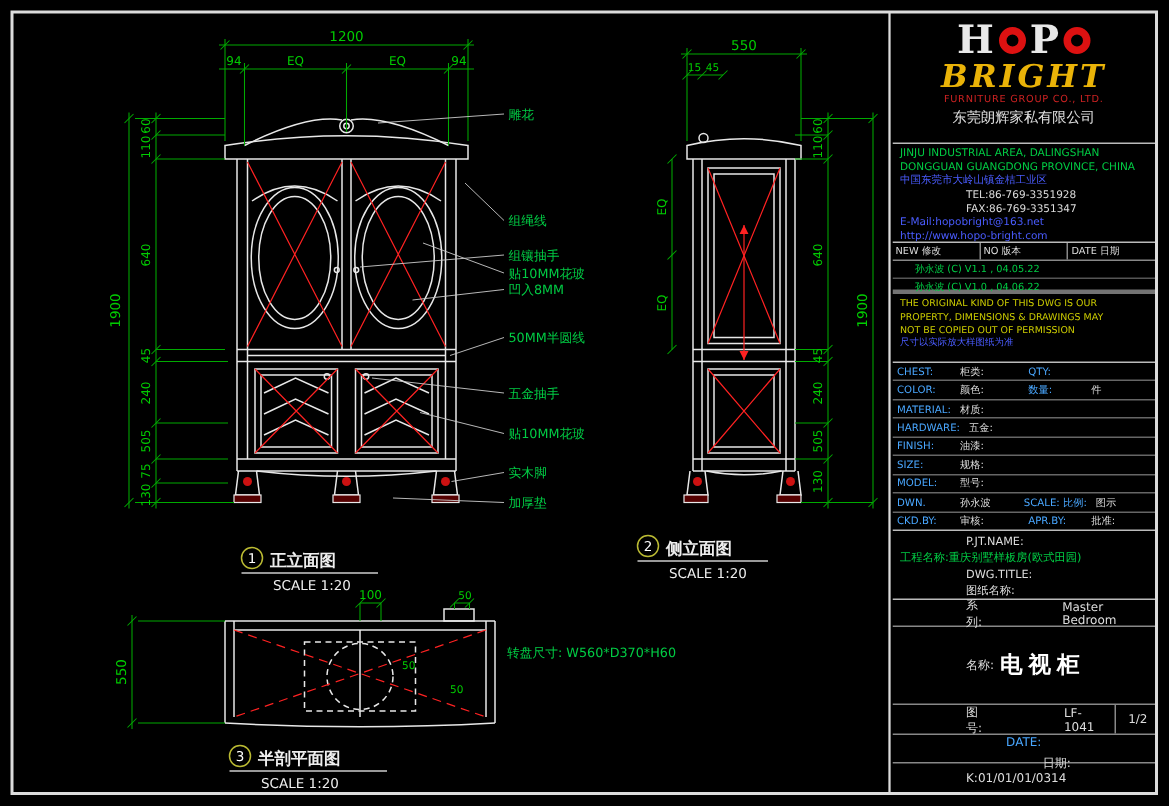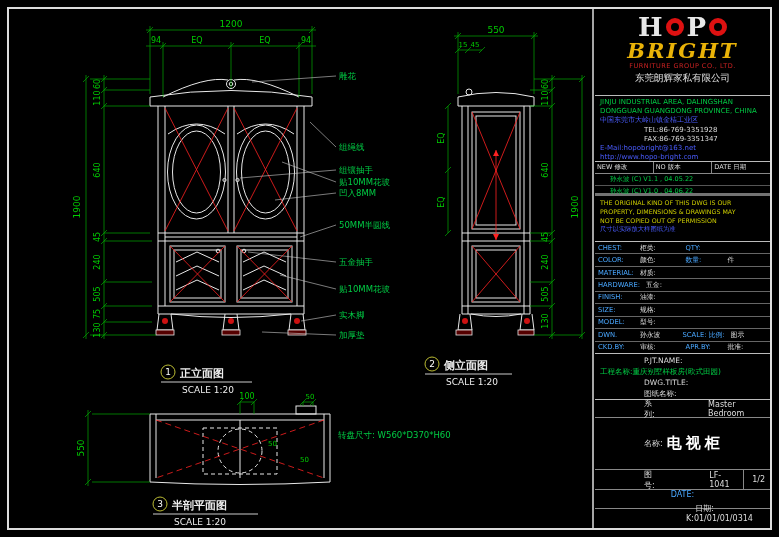--- a/index.html
+++ b/index.html
@@ -44,21 +44,21 @@
   .proj-sec { height:46px; font-size:7.5px; padding:2px 5px; border-bottom:1px solid #bbb; line-height:1.45; }
 
   .items-sec { flex:1; display:flex; flex-direction:column; font-size:8px; }
   .item-row { display:flex; align-items:center; border-bottom:1px solid #888; padding:0 5px; gap:4px; }
   .row-series { height:18px; }
   .row-name { flex:1; }
   .name-big { font-size:15px; font-weight:bold; color:#fff; letter-spacing:4px; }
   .row-no { height:20px; }
   .no-page { margin-left:auto; border-left:1px solid #888; padding-left:8px; align-self:stretch; display:flex; align-items:center; }
   .row-datelab { height:19px;flex-direction:column; }
-  .row-dateval { height:19px; border-bottom:none;margin-left:42px; }
+  .row-dateval { height:19px; border-bottom:none; }
 </style>
 </head>
 <body>
 
 <div class="sheet">
 
 <svg class="cad" width="779" height="537" viewBox="0 0 779 537">
 
   <g stroke="#dcdcdc" fill="none" stroke-width="2">
     <rect x="8" y="8" width="763" height="521"></rect>

